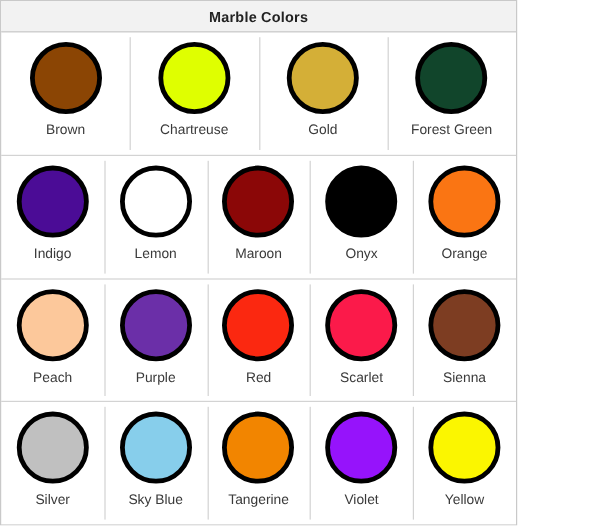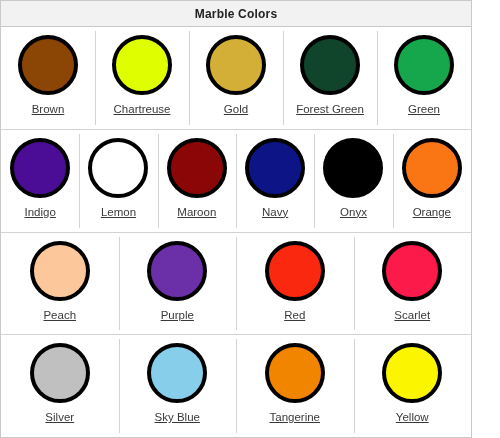--- a/index.html
+++ b/index.html
@@ -8,21 +8,21 @@
     background: #ffffff;
   }
   body {
     width: 500px;
     height: 438px;
     font-family: "Liberation Sans", sans-serif;
     overflow: hidden;
   }
 
   .swatch-table {
-    width: 472px;
+    width: 431px;
     height: 438px;
     box-sizing: border-box;
     border-left: 1px solid #c9c9c9;
     border-right: 1px solid #c9c9c9;
     border-top: 1px solid #c9c9c9;
     border-bottom: 1px solid #c9c9c9;
     display: flex;
     flex-direction: column;
     background: #ffffff;
   }
@@ -91,21 +91,20 @@
     flex: 0 0 auto;
   }
 
   .swatch-label {
     margin-top: 7px;
     font-size: 11.5px;
     color: #3a3a3a;
     text-align: right;
     line-height: 14px;
     white-space: nowrap;
-    text-decoration: underline;
   }
 </style>
 </head>
 <body>
 
 <div class="swatch-table">
 
   <div class="table-caption">Marble Colors</div>
 
   <div class="table-body">
@@ -120,44 +119,36 @@
         <div class="swatch-label">Chartreuse</div>
       </div>
       <div class="swatch-cell">
         <div class="swatch-circle" style="background-color: rgb(212, 175, 55);"></div>
         <div class="swatch-label">Gold</div>
       </div>
       <div class="swatch-cell">
         <div class="swatch-circle" style="background-color: rgb(17, 69, 43);"></div>
         <div class="swatch-label">Forest Green</div>
       </div>
-      <div class="swatch-cell">
-        <div class="swatch-circle" style="background-color: rgb(22, 166, 75);"></div>
-        <div class="swatch-label">Green</div>
-      </div>
     </div>
 
     <div class="swatch-row">
       <div class="swatch-cell">
         <div class="swatch-circle" style="background-color: rgb(75, 12, 150);"></div>
         <div class="swatch-label">Indigo</div>
       </div>
       <div class="swatch-cell">
         <div class="swatch-circle"></div>
         <div class="swatch-label">Lemon</div>
       </div>
       <div class="swatch-cell">
         <div class="swatch-circle" style="background-color: rgb(139, 7, 7);"></div>
         <div class="swatch-label">Maroon</div>
       </div>
       <div class="swatch-cell">
-        <div class="swatch-circle" style="background-color: rgb(13, 21, 134);"></div>
-        <div class="swatch-label">Navy</div>
-      </div>
-      <div class="swatch-cell">
         <div class="swatch-circle" style="background-color: rgb(0, 0, 0);"></div>
         <div class="swatch-label">Onyx</div>
       </div>
       <div class="swatch-cell">
         <div class="swatch-circle" style="background-color: rgb(250, 117, 19);"></div>
         <div class="swatch-label">Orange</div>
       </div>
     </div>
 
     <div class="swatch-row">
@@ -170,35 +161,43 @@
         <div class="swatch-label">Purple</div>
       </div>
       <div class="swatch-cell">
         <div class="swatch-circle" style="background-color: rgb(251, 40, 16);"></div>
         <div class="swatch-label">Red</div>
       </div>
       <div class="swatch-cell">
         <div class="swatch-circle" style="background-color: rgb(251, 26, 74);"></div>
         <div class="swatch-label">Scarlet</div>
       </div>
+      <div class="swatch-cell">
+        <div class="swatch-circle" style="background-color: rgb(125, 61, 34);"></div>
+        <div class="swatch-label">Sienna</div>
+      </div>
     </div>
 
     <div class="swatch-row">
       <div class="swatch-cell">
         <div class="swatch-circle" style="background-color: rgb(192, 192, 192);"></div>
         <div class="swatch-label">Silver</div>
       </div>
       <div class="swatch-cell">
         <div class="swatch-circle" style="background-color: rgb(135, 206, 235);"></div>
         <div class="swatch-label">Sky Blue</div>
       </div>
       <div class="swatch-cell">
         <div class="swatch-circle" style="background-color: rgb(242, 133, 0);"></div>
         <div class="swatch-label">Tangerine</div>
       </div>
       <div class="swatch-cell">
+        <div class="swatch-circle" style="background-color: rgb(150, 19, 251);"></div>
+        <div class="swatch-label">Violet</div>
+      </div>
+      <div class="swatch-cell">
         <div class="swatch-circle" style="background-color: rgb(251, 246, 0);"></div>
         <div class="swatch-label">Yellow</div>
       </div>
     </div>
 
   </div>
 </div>
 
 </body></html>

